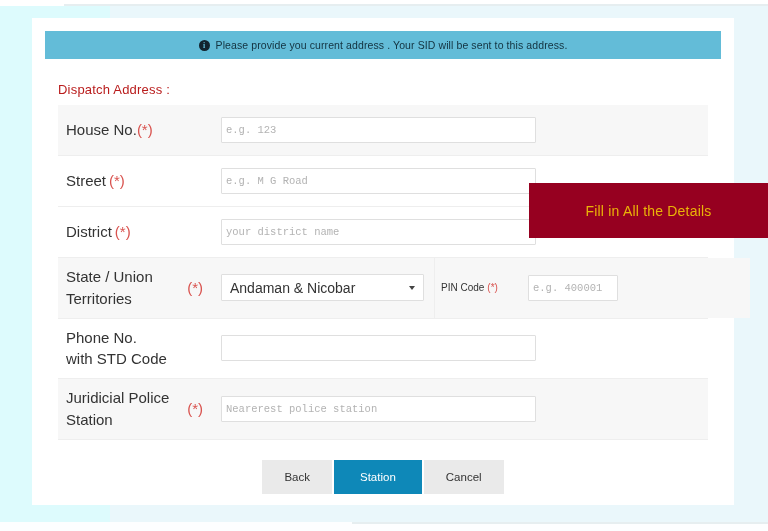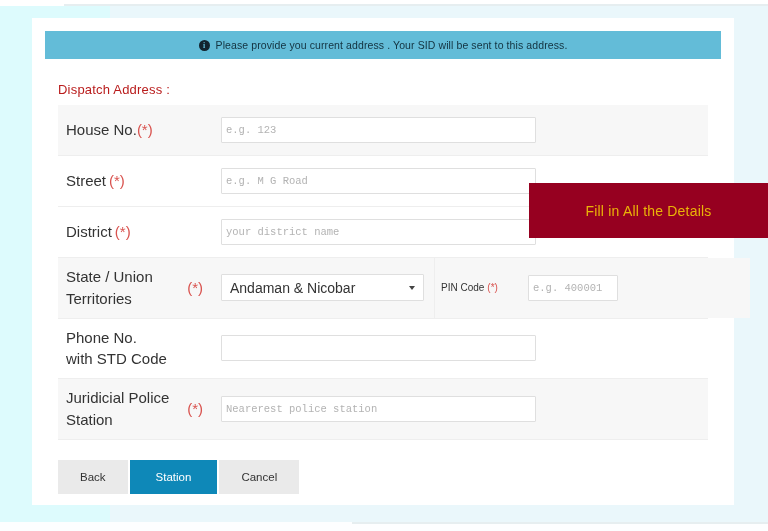--- a/index.html
+++ b/index.html
@@ -227,20 +227,21 @@
     margin-left: 6px;
   }
 
   
   #button-bar {
     position: absolute;
     left: 26px;
     top: 442px;
     width: 650px;
     display: flex;
+    justify-content: center;
     align-items: center;
     gap: 2px;
   }
   .btn {
     font-family: "Liberation Sans", sans-serif;
     font-size: 11.5px;
     border: none;
     height: 34px;
     cursor: pointer;
     border-radius: 0;

